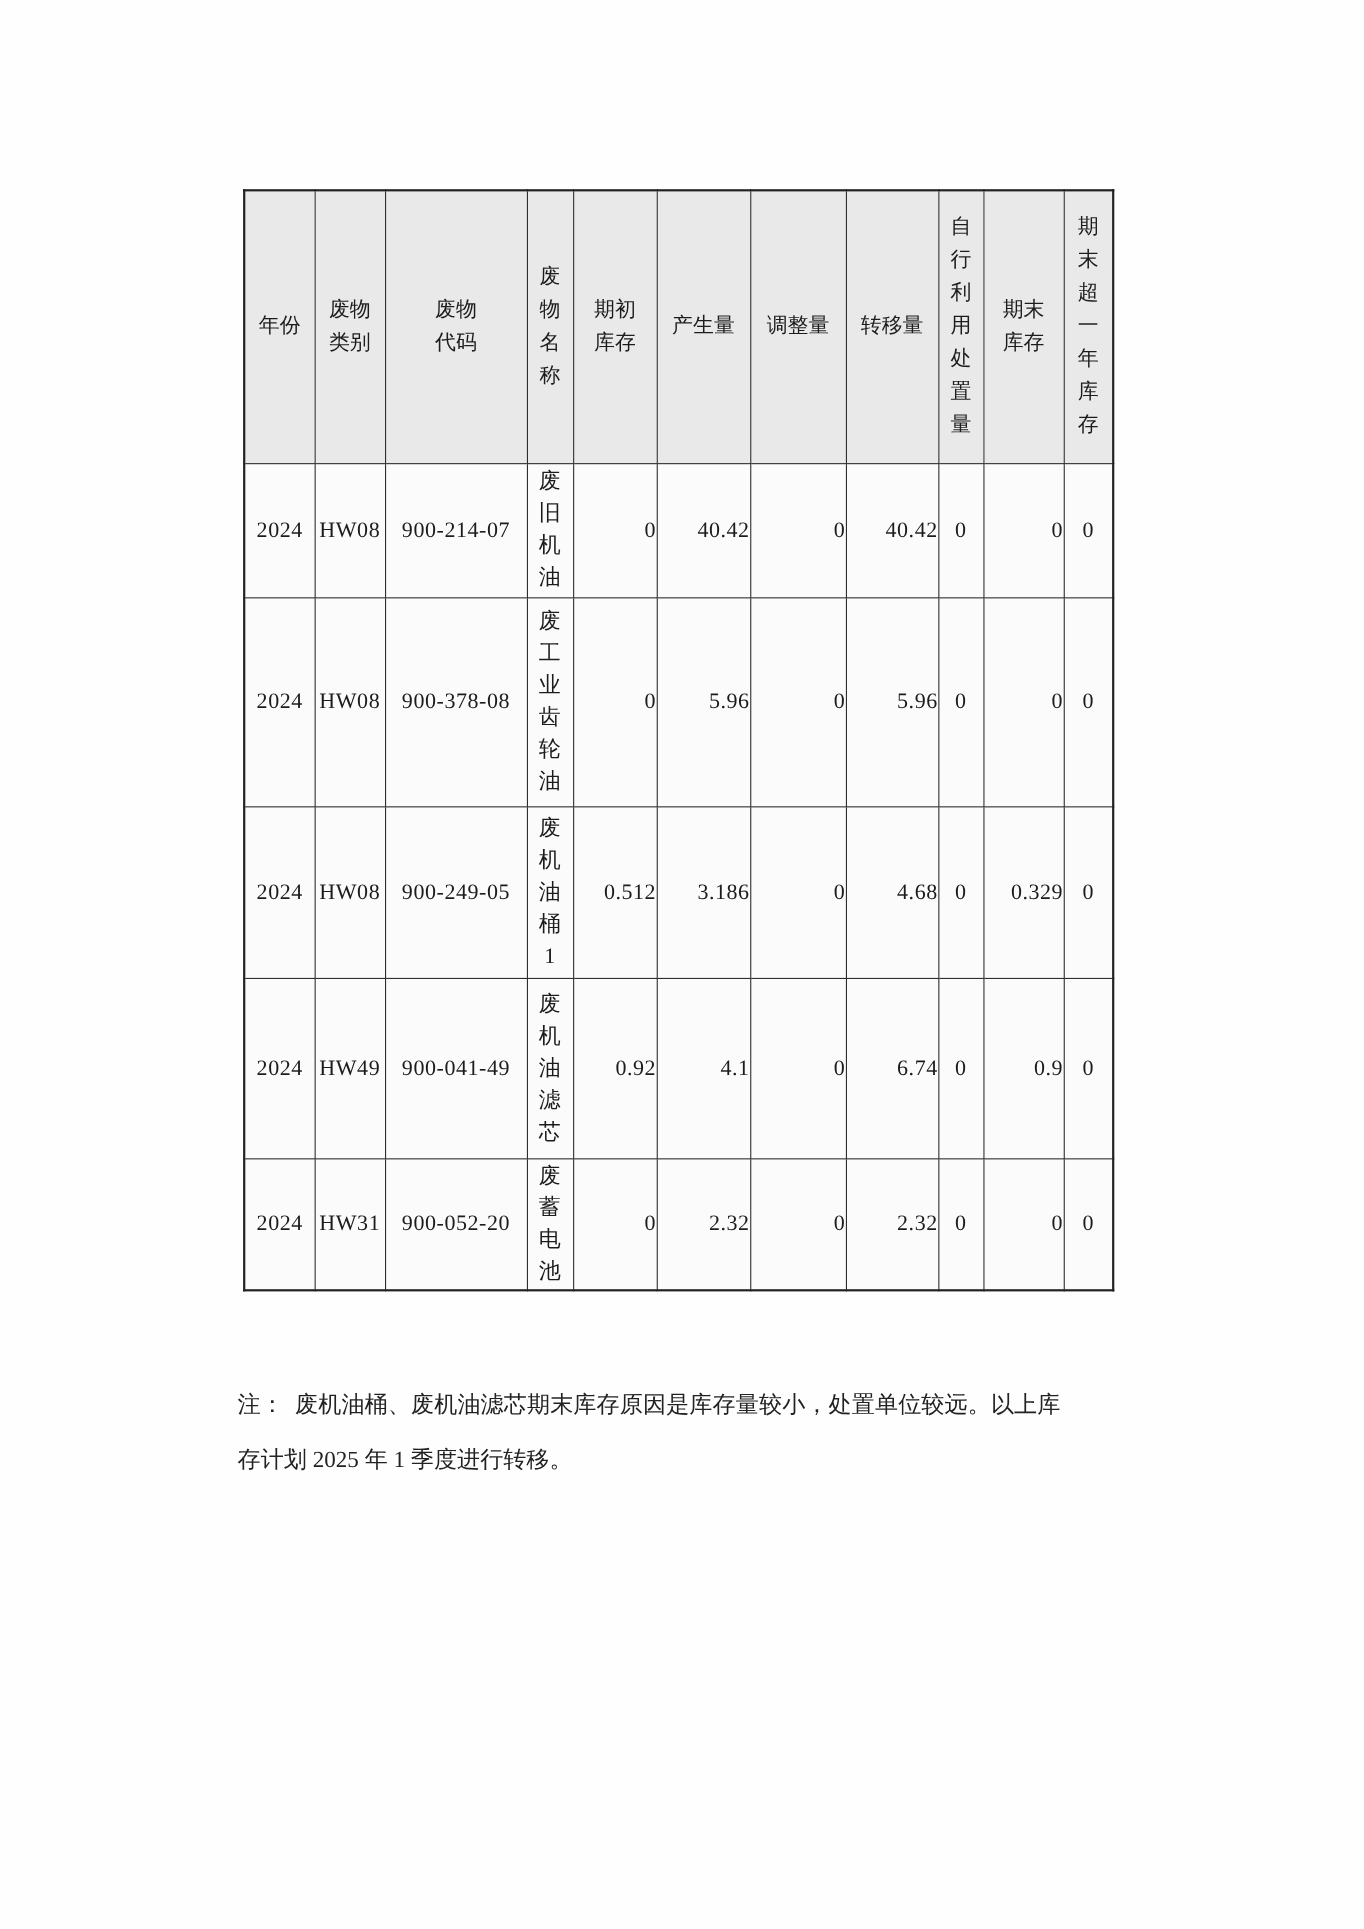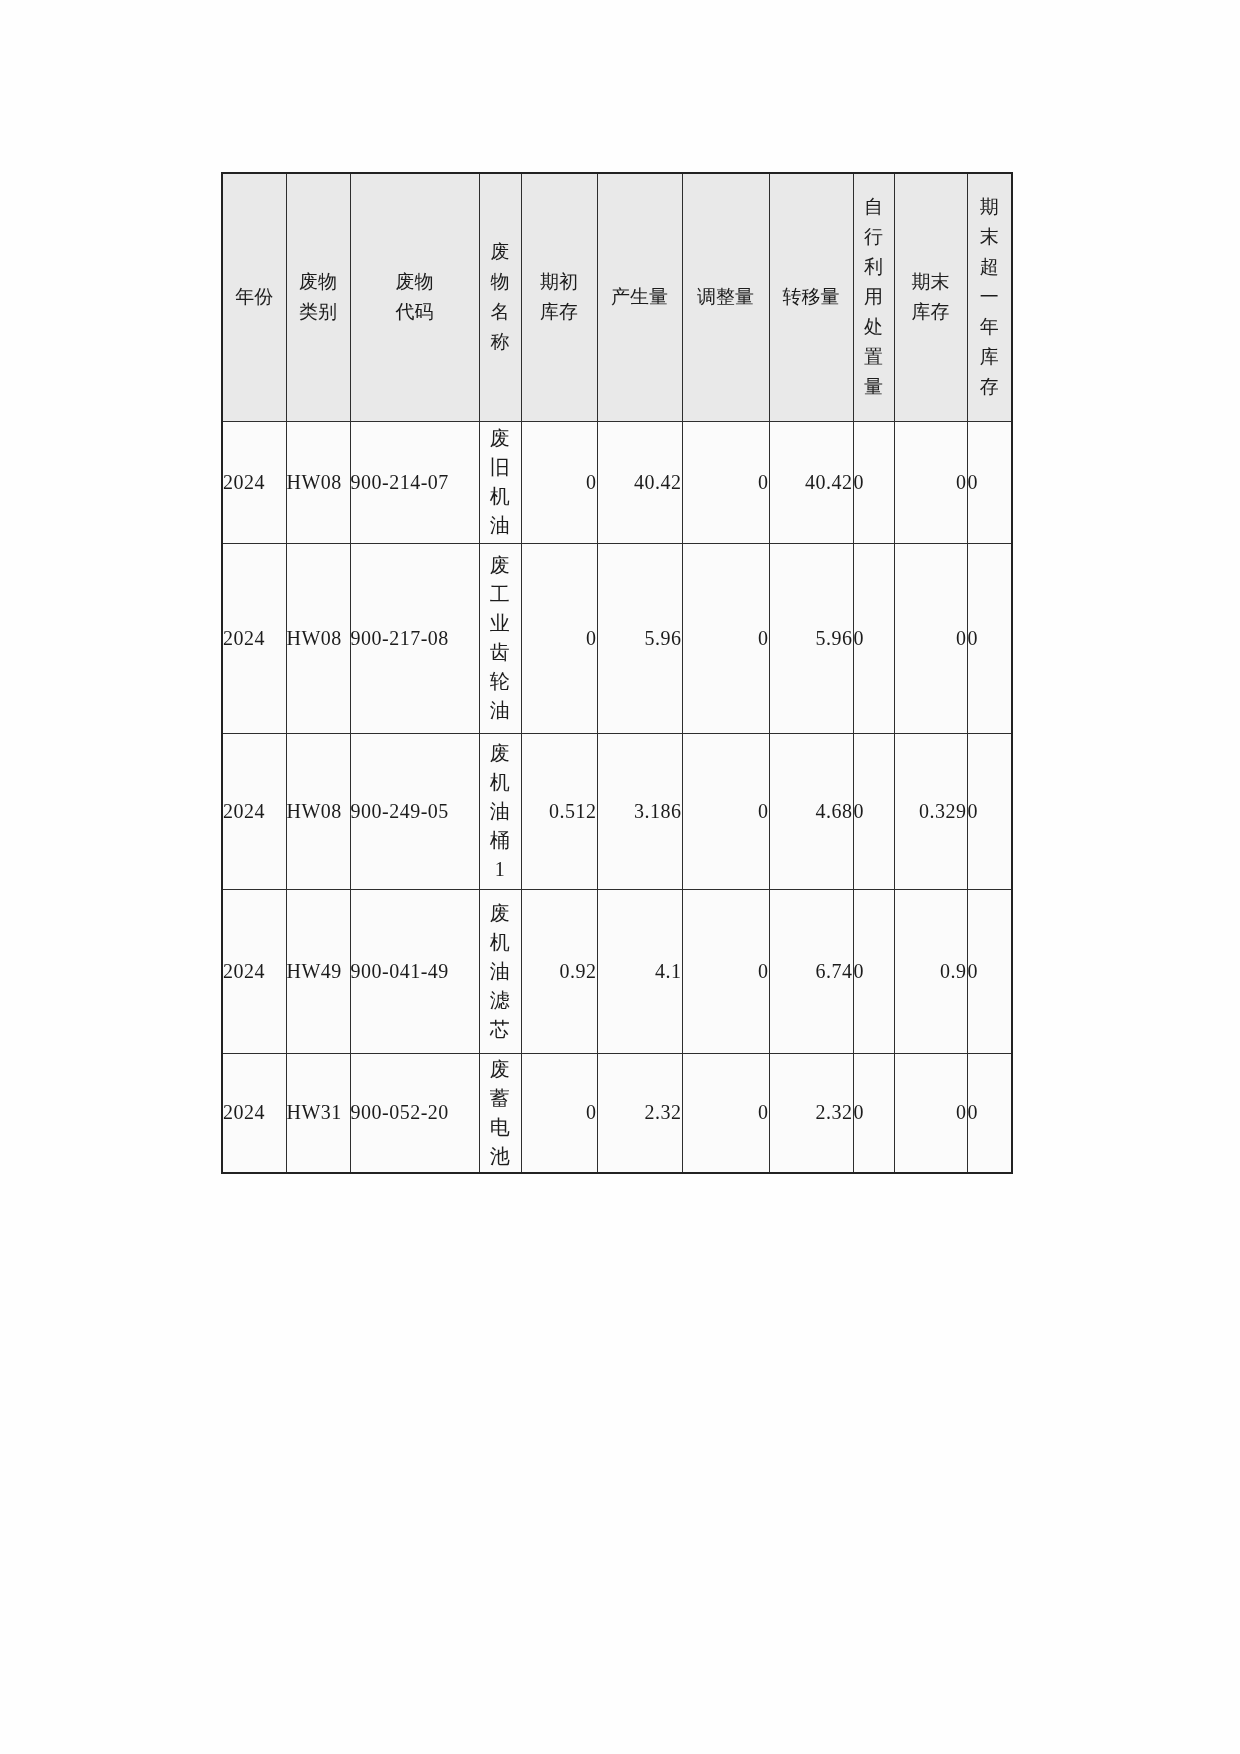--- a/index.html
+++ b/index.html
@@ -43,21 +43,21 @@
     line-height: 29px;
     vertical-align: middle;
     letter-spacing: 0.5px;
   }
   tr.header-row   { height: 248px; }
   tr.row-0 { height: 122px; }
   tr.row-1 { height: 190px; }
   tr.row-2 { height: 156px; }
   tr.row-3 { height: 164px; }
   tr.row-4 { height: 120px; }
-  .c-center { text-align: left; }
+  .c-center { text-align: center; }
   .c-num    { text-align: right; padding-right: 12px; }
   .c-name   { text-align: center; }
   .note {
     position: absolute;
     left: 216px; top: 1252px;
     width: 748px;
     margin: 0;
     font-size: 21px;
     line-height: 50px;
     text-align: justify;
@@ -131,21 +131,21 @@
         <td class="c-num">40.42</td>
         <td class="c-num">0</td>
         <td class="c-num">40.42</td>
         <td class="c-center">0</td>
         <td class="c-num">0</td>
         <td class="c-center">0</td>
       </tr>
       <tr class="row-1">
         <td class="c-center">2024</td>
         <td class="c-center">HW08</td>
-        <td class="c-center">900-217-08</td>
+        <td class="c-center">900-378-08</td>
         <td class="c-name">废
 工
 业
 齿
 轮
 油</td>
         <td class="c-num">0</td>
         <td class="c-num">5.96</td>
         <td class="c-num">0</td>
         <td class="c-num">5.96</td>
@@ -199,14 +199,17 @@
         <td class="c-num">2.32</td>
         <td class="c-num">0</td>
         <td class="c-num">2.32</td>
         <td class="c-center">0</td>
         <td class="c-num">0</td>
         <td class="c-center">0</td>
       </tr>
     </tbody>
   </table>
 
+  <p class="note">
+    <span class="note-label">注：</span><span>废机油桶、废机油滤芯期末库存原因是库存量较小，处置单位较远。以上库存计划 2025 年 1 季度进行转移。</span>
+  </p>
 
 </div>
 
 </body></html>

